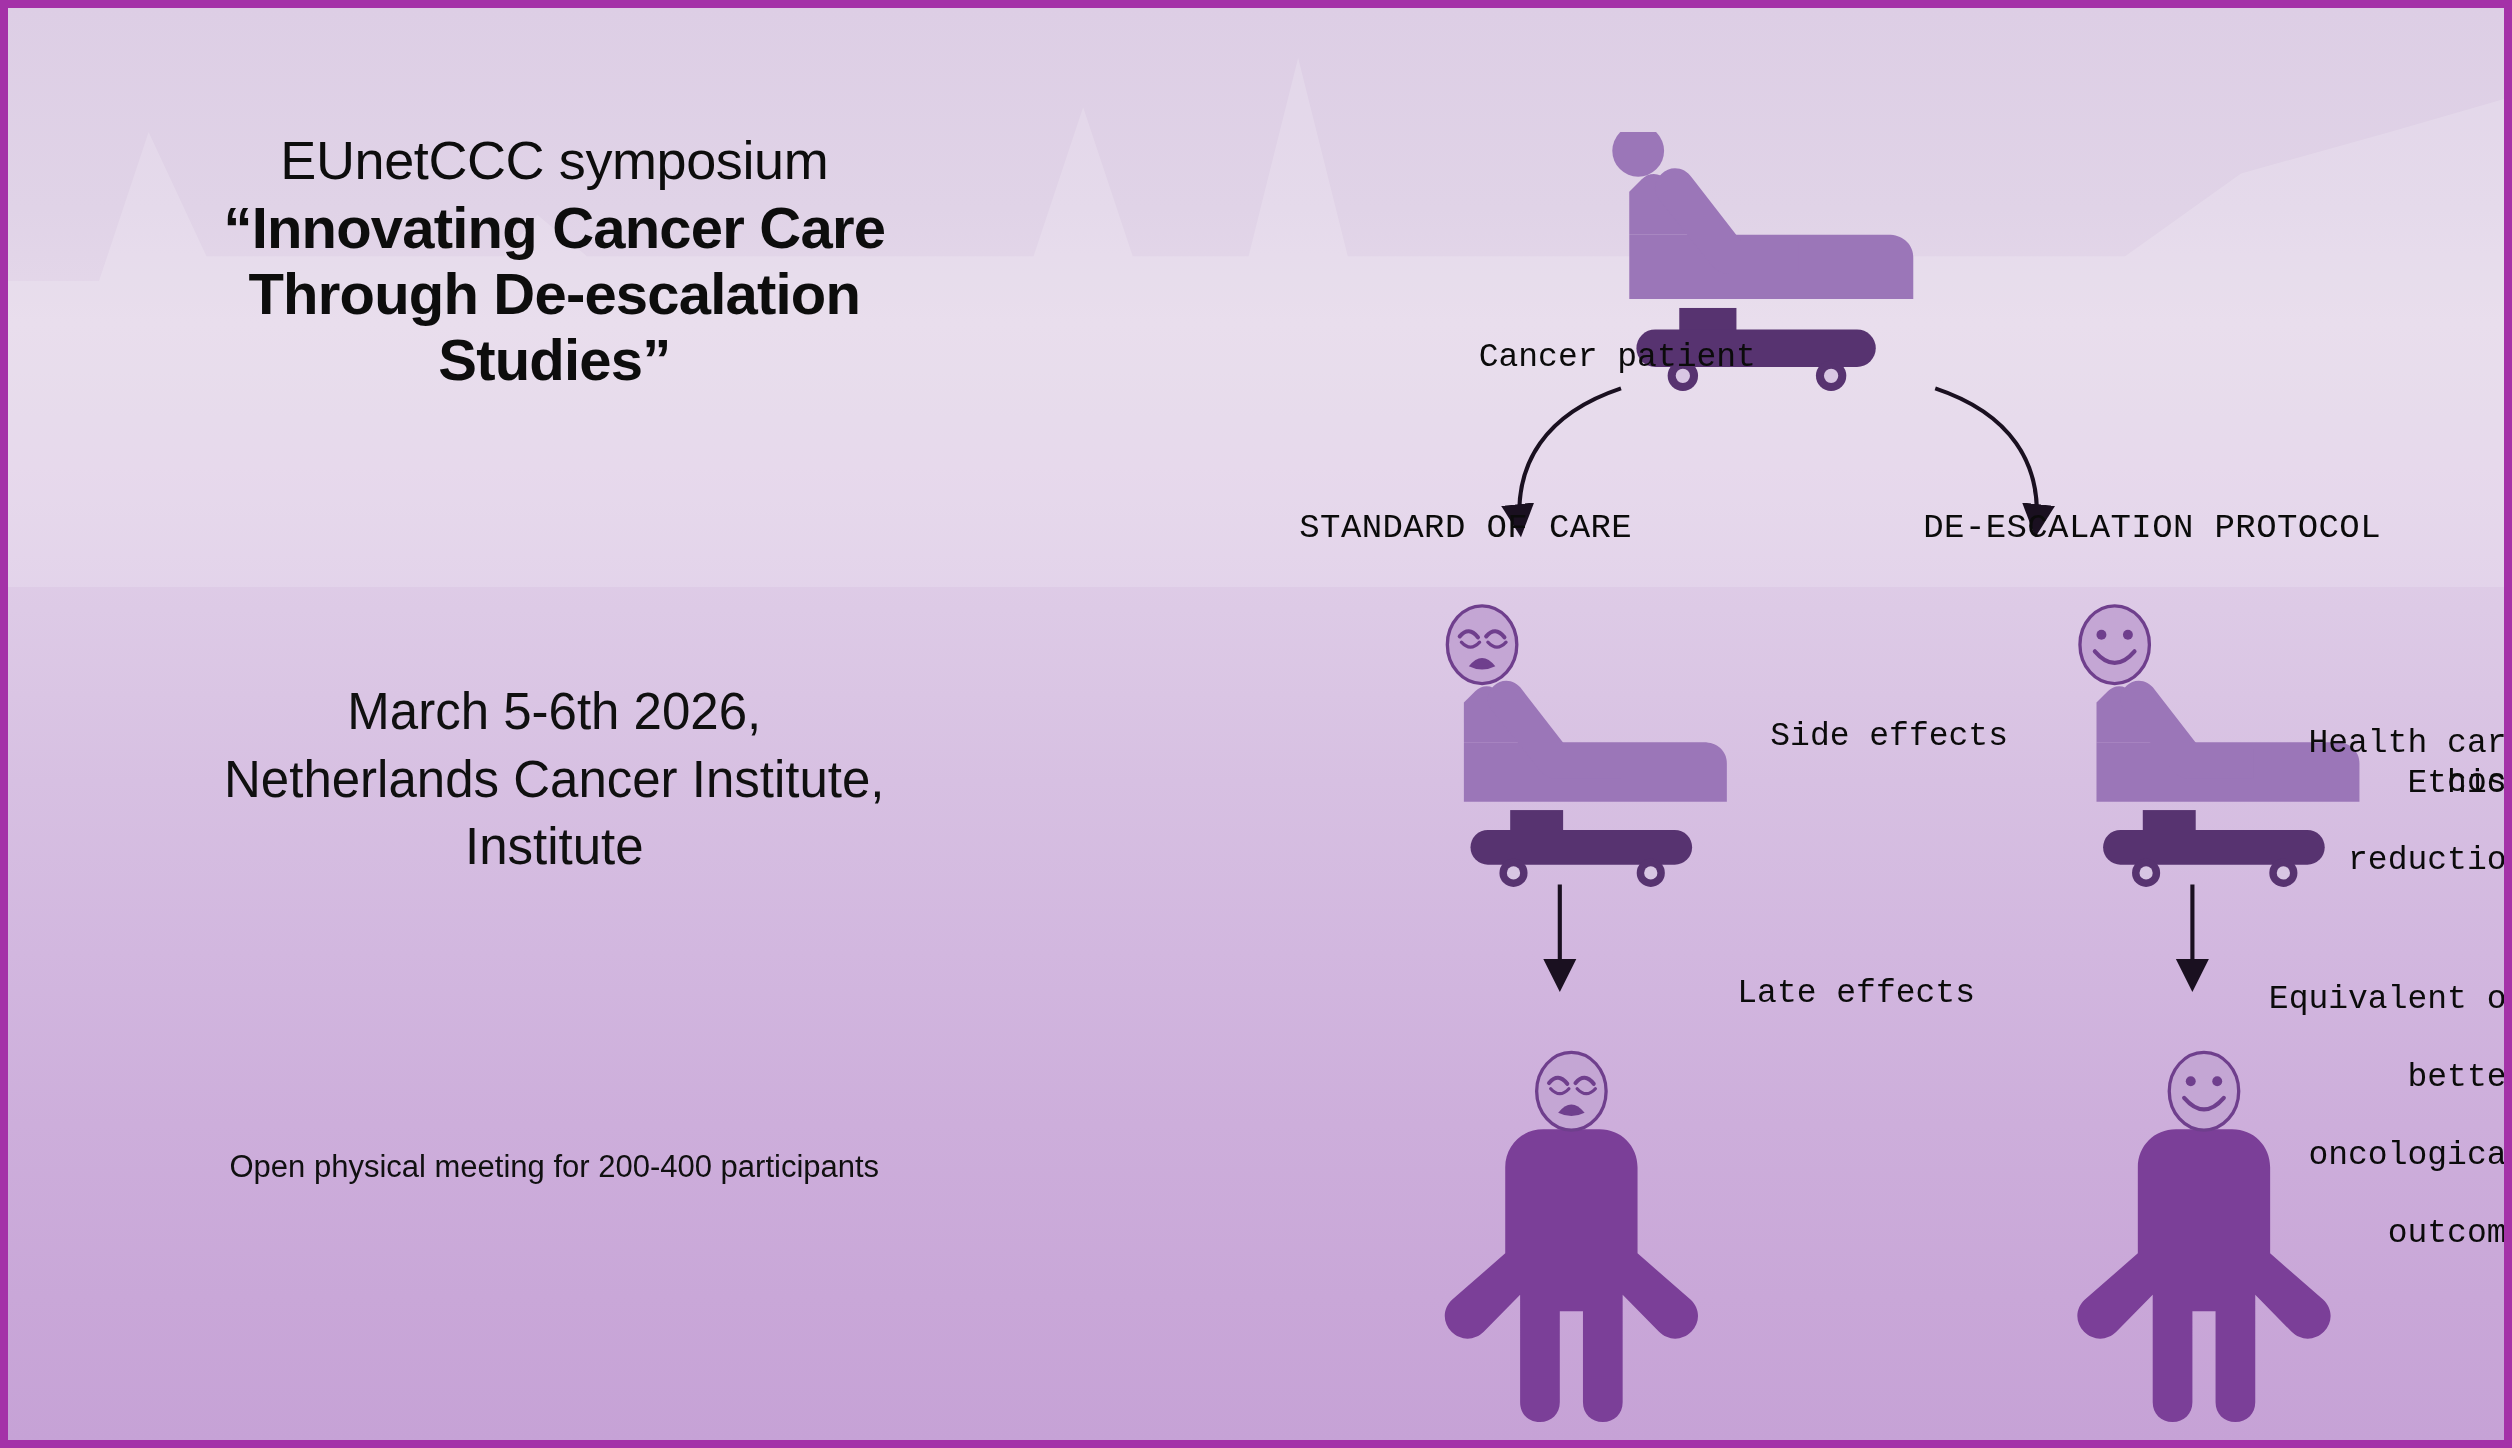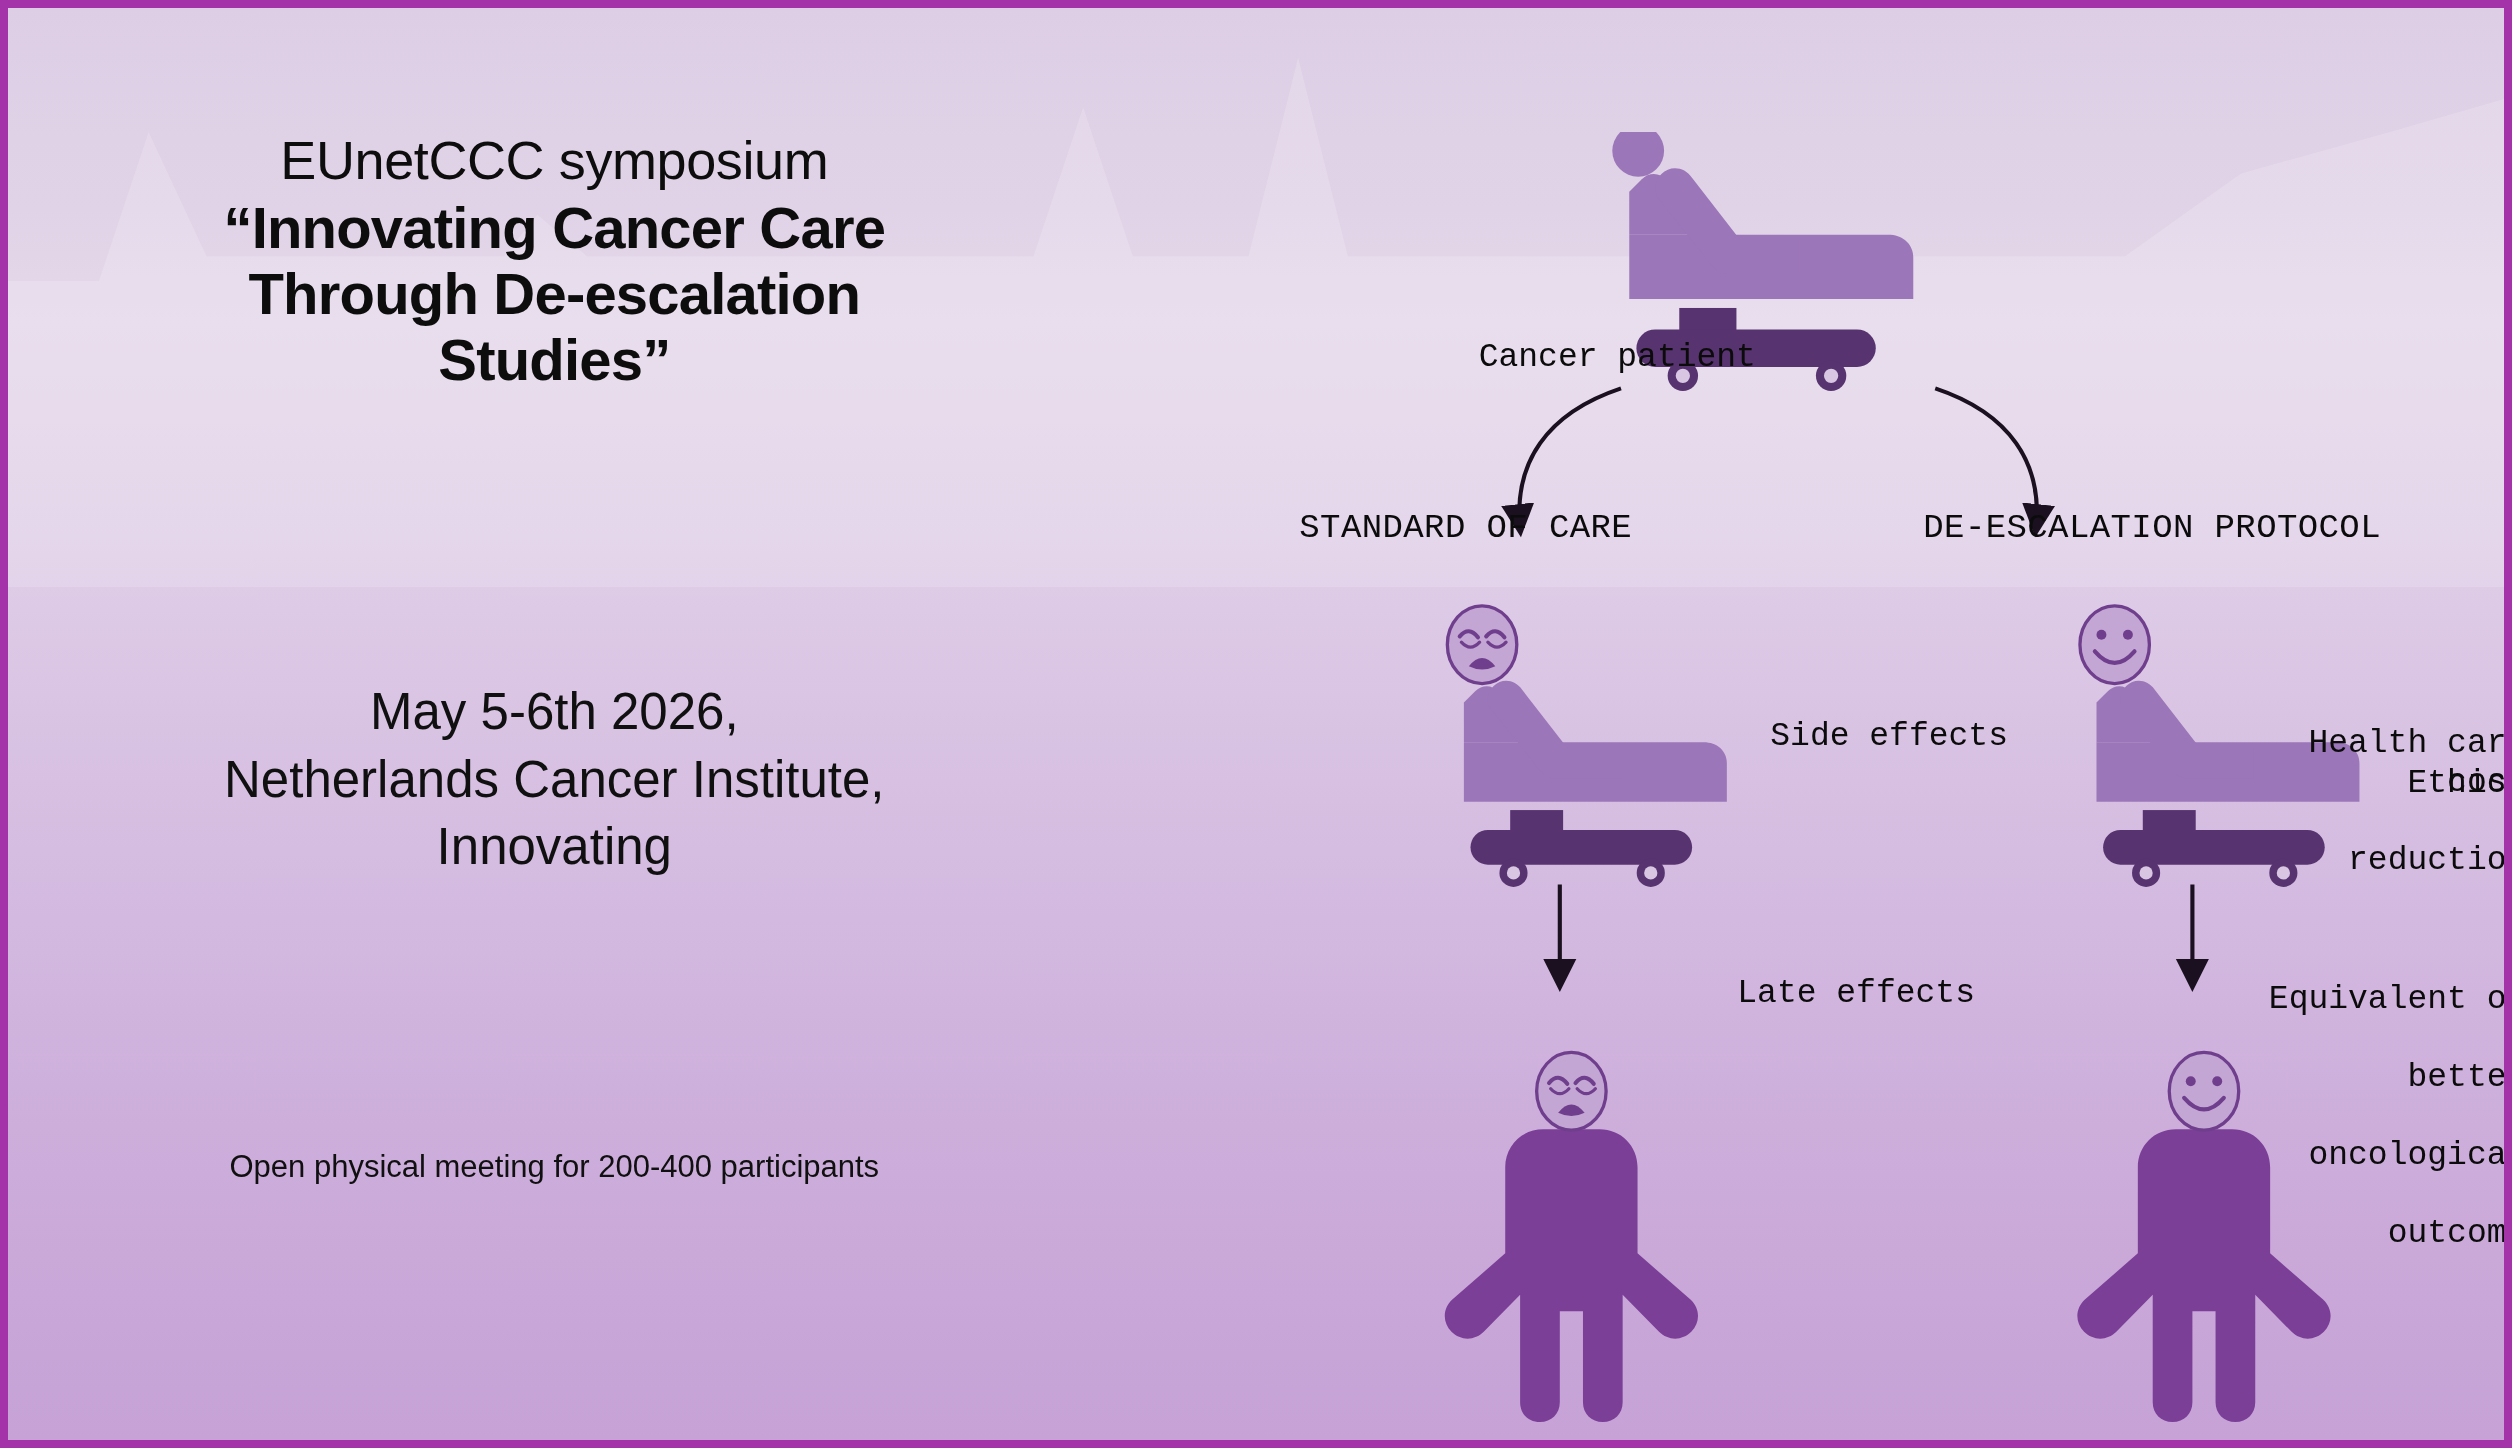--- a/index.html
+++ b/index.html
@@ -105,23 +105,23 @@
   <div class="left-col">
     <div class="ttl-sym">EUnetCCC symposium</div>
     <div class="ttl-main">
       <div>“Innovating Cancer Care</div>
       <div>Through De-escalation</div>
       <div>Studies”</div>
     </div>
   </div>
 
   <div class="meta">
-    <div>May 5-6th 2026,</div>
+    <div>March 5-6th 2026,</div>
     <div>Netherlands Cancer Institute,</div>
-    <div>Innovating</div>
+    <div>Institute</div>
   </div>
 
   <div class="note">Open physical meeting for 200-400 participants</div>
 
   <div id="diagram">
 
     <svg width="1290" height="1290" viewBox="0 0 1560 1560">
       <defs>
 
         <g id="bedshape">

